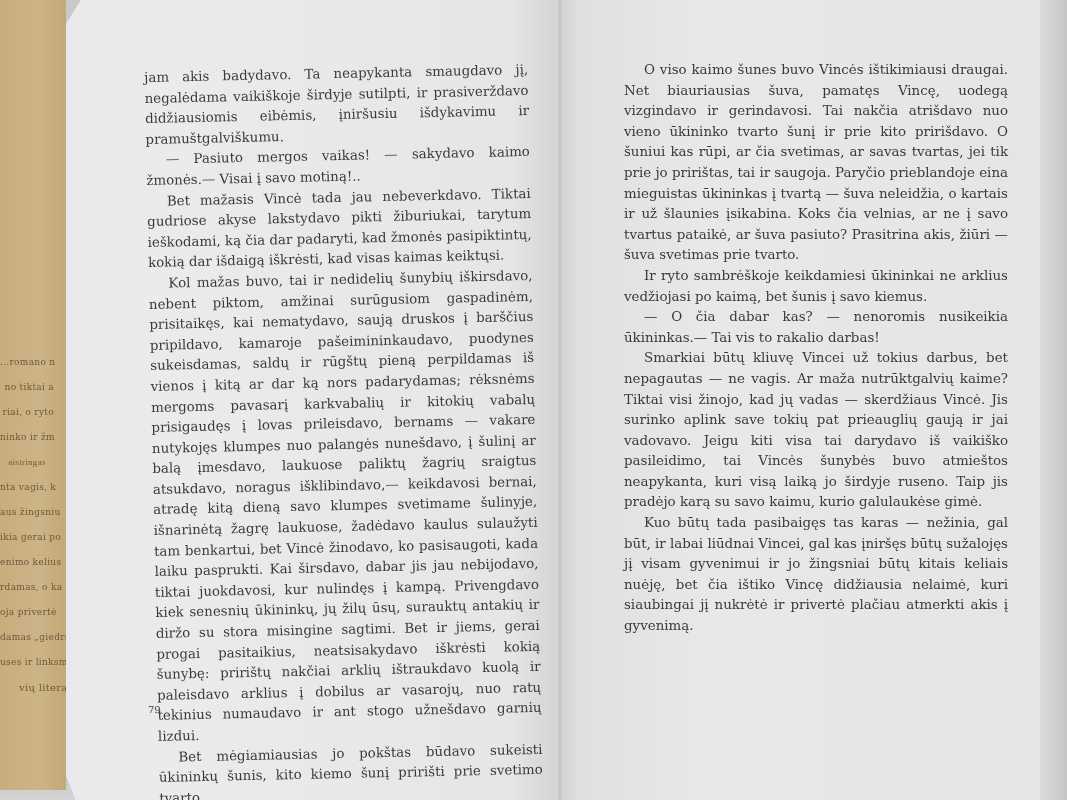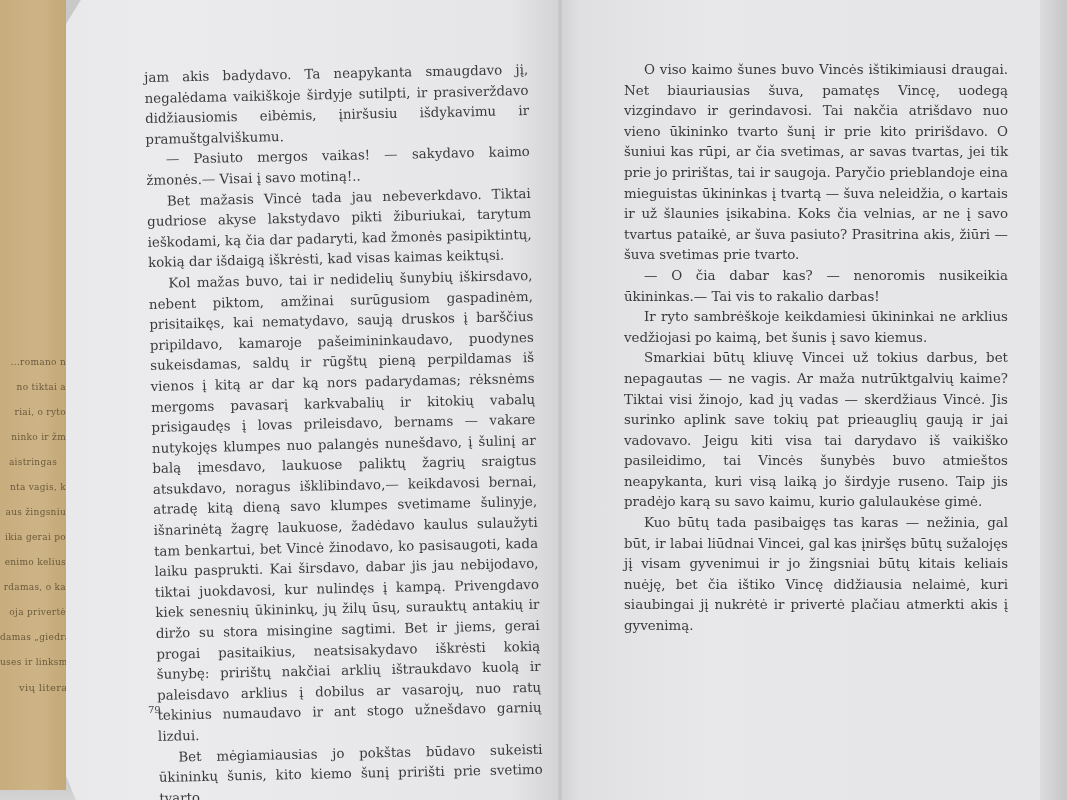--- a/index.html
+++ b/index.html
@@ -14,23 +14,23 @@
     background:linear-gradient(#bdbdbd,#d5d5d5);
   }
   .cover {
     position:absolute; left:0; top:0; width:66px; height:790px;
     background:linear-gradient(90deg,#c8ad7e,#cdb486 60%,#c3a878);
     overflow:hidden;
   }
   .cover-lines { position:absolute; left:0; top:350px; width:66px; }
   .cover-line {
     font-size:9px; color:#6b5a3c; line-height:25px; white-space:nowrap;
-    text-align:right; padding-right:0; letter-spacing:0.3px;
+    text-align:right; padding-right:12px; letter-spacing:0.3px;
   }
-  .cover-line.center { text-align:center; }
+  .cover-line.center { text-align:center;font-family:Liberation Serif, serif; }
   .cover-line.small { font-size:10px;margin-left:19px; }
   .page {
     position:absolute; top:0; background:#e7e7e9;
   }
   .page.left {
     left:66px; width:493px; height:800px;
     background:linear-gradient(90deg,#e9e9eb 0%,#ebebed 20%,#e6e6e8 90%,#d3d3d6 100%);
     clip-path:polygon(0 3%,3% 0,100% 0,100% 100%,2% 100%,0 97%);
   }
   .page.right {
@@ -91,18 +91,18 @@
     <p class="para noindent">jam akis badydavo. Ta neapykanta smaugdavo jį, negalėdama vaikiškoje širdyje sutilpti, ir prasiverždavo didžiausiomis eibėmis, įniršusiu išdykavimu ir pramuštgalviškumu.</p>
     <p class="para">— Pasiuto mergos vaikas! — sakydavo kaimo žmonės.— Visai į savo motiną!..</p>
     <p class="para">Bet mažasis Vincė tada jau nebeverkdavo. Tiktai gudriose akyse lakstydavo pikti žiburiukai, tarytum ieškodami, ką čia dar padaryti, kad žmonės pasipiktintų, kokią dar išdaigą iškrėsti, kad visas kaimas keiktųsi.</p>
     <p class="para">Kol mažas buvo, tai ir nedidelių šunybių iškirsdavo, nebent piktom, amžinai surūgusiom gaspadinėm, prisitaikęs, kai nematydavo, saują druskos į barščius pripildavo, kamaroje pašeimininkaudavo, puodynes sukeisdamas, saldų ir rūgštų pieną perpildamas iš vienos į kitą ar dar ką nors padarydamas; rėksnėms mergoms pavasarį karkvabalių ir kitokių vabalų prisigaudęs į lovas prileisdavo, bernams — vakare nutykojęs klumpes nuo palangės nunešdavo, į šulinį ar balą įmesdavo, laukuose paliktų žagrių sraigtus atsukdavo, noragus išklibindavo,— keikdavosi bernai, atradę kitą dieną savo klumpes svetimame šulinyje, išnarinėtą žagrę laukuose, žadėdavo kaulus sulaužyti tam benkartui, bet Vincė žinodavo, ko pasisaugoti, kada laiku pasprukti. Kai širsdavo, dabar jis jau nebijodavo, tiktai juokdavosi, kur nulindęs į kampą. Privengdavo kiek senesnių ūkininkų, jų žilų ūsų, surauktų antakių ir diržo su stora misingine sagtimi. Bet ir jiems, gerai progai pasitaikius, neatsisakydavo iškrėsti kokią šunybę: pririštų nakčiai arklių ištraukdavo kuolą ir paleisdavo arklius į dobilus ar vasarojų, nuo ratų tekinius numaudavo ir ant stogo užnešdavo garnių lizdui.</p>
     <p class="para">Bet mėgiamiausias jo pokštas būdavo sukeisti ūkininkų šunis, kito kiemo šunį pririšti prie svetimo tvarto.</p>
   </div>
   <div class="page-number">79</div>
 
   <div class="text-block right">
     <p class="para">O viso kaimo šunes buvo Vincės ištikimiausi draugai. Net biauriausias šuva, pamatęs Vincę, uodegą vizgindavo ir gerindavosi. Tai nakčia atrišdavo nuo vieno ūkininko tvarto šunį ir prie kito pririšdavo. O šuniui kas rūpi, ar čia svetimas, ar savas tvartas, jei tik prie jo pririštas, tai ir saugoja. Paryčio prieblandoje eina mieguistas ūkininkas į tvartą — šuva neleidžia, o kartais ir už šlaunies įsikabina. Koks čia velnias, ar ne į savo tvartus pataikė, ar šuva pasiuto? Prasitrina akis, žiūri — šuva svetimas prie tvarto.</p>
+    <p class="para">Ir ryto sambrėškoje keikdamiesi ūkininkai ne arklius vedžiojasi po kaimą, bet šunis į savo kiemus.</p>
     <p class="para">— O čia dabar kas? — nenoromis nusikeikia ūkininkas.— Tai vis to rakalio darbas!</p>
-    <p class="para">Ir ryto sambrėškoje keikdamiesi ūkininkai ne arklius vedžiojasi po kaimą, bet šunis į savo kiemus.</p>
     <p class="para">Smarkiai būtų kliuvę Vincei už tokius darbus, bet nepagautas — ne vagis. Ar maža nutrūktgalvių kaime? Tiktai visi žinojo, kad jų vadas — skerdžiaus Vincė. Jis surinko aplink save tokių pat prieauglių gaują ir jai vadovavo. Jeigu kiti visa tai darydavo iš vaikiško pasileidimo, tai Vincės šunybės buvo atmieštos neapykanta, kuri visą laiką jo širdyje ruseno. Taip jis pradėjo karą su savo kaimu, kurio galulaukėse gimė.</p>
     <p class="para">Kuo būtų tada pasibaigęs tas karas — nežinia, gal būt, ir labai liūdnai Vincei, gal kas įniršęs būtų sužalojęs jį visam gyvenimui ir jo žingsniai būtų kitais keliais nuėję, bet čia ištiko Vincę didžiausia nelaimė, kuri siaubingai jį nukrėtė ir privertė plačiau atmerkti akis į gyvenimą.</p>
   </div>
 </div>
 
 </body></html>

